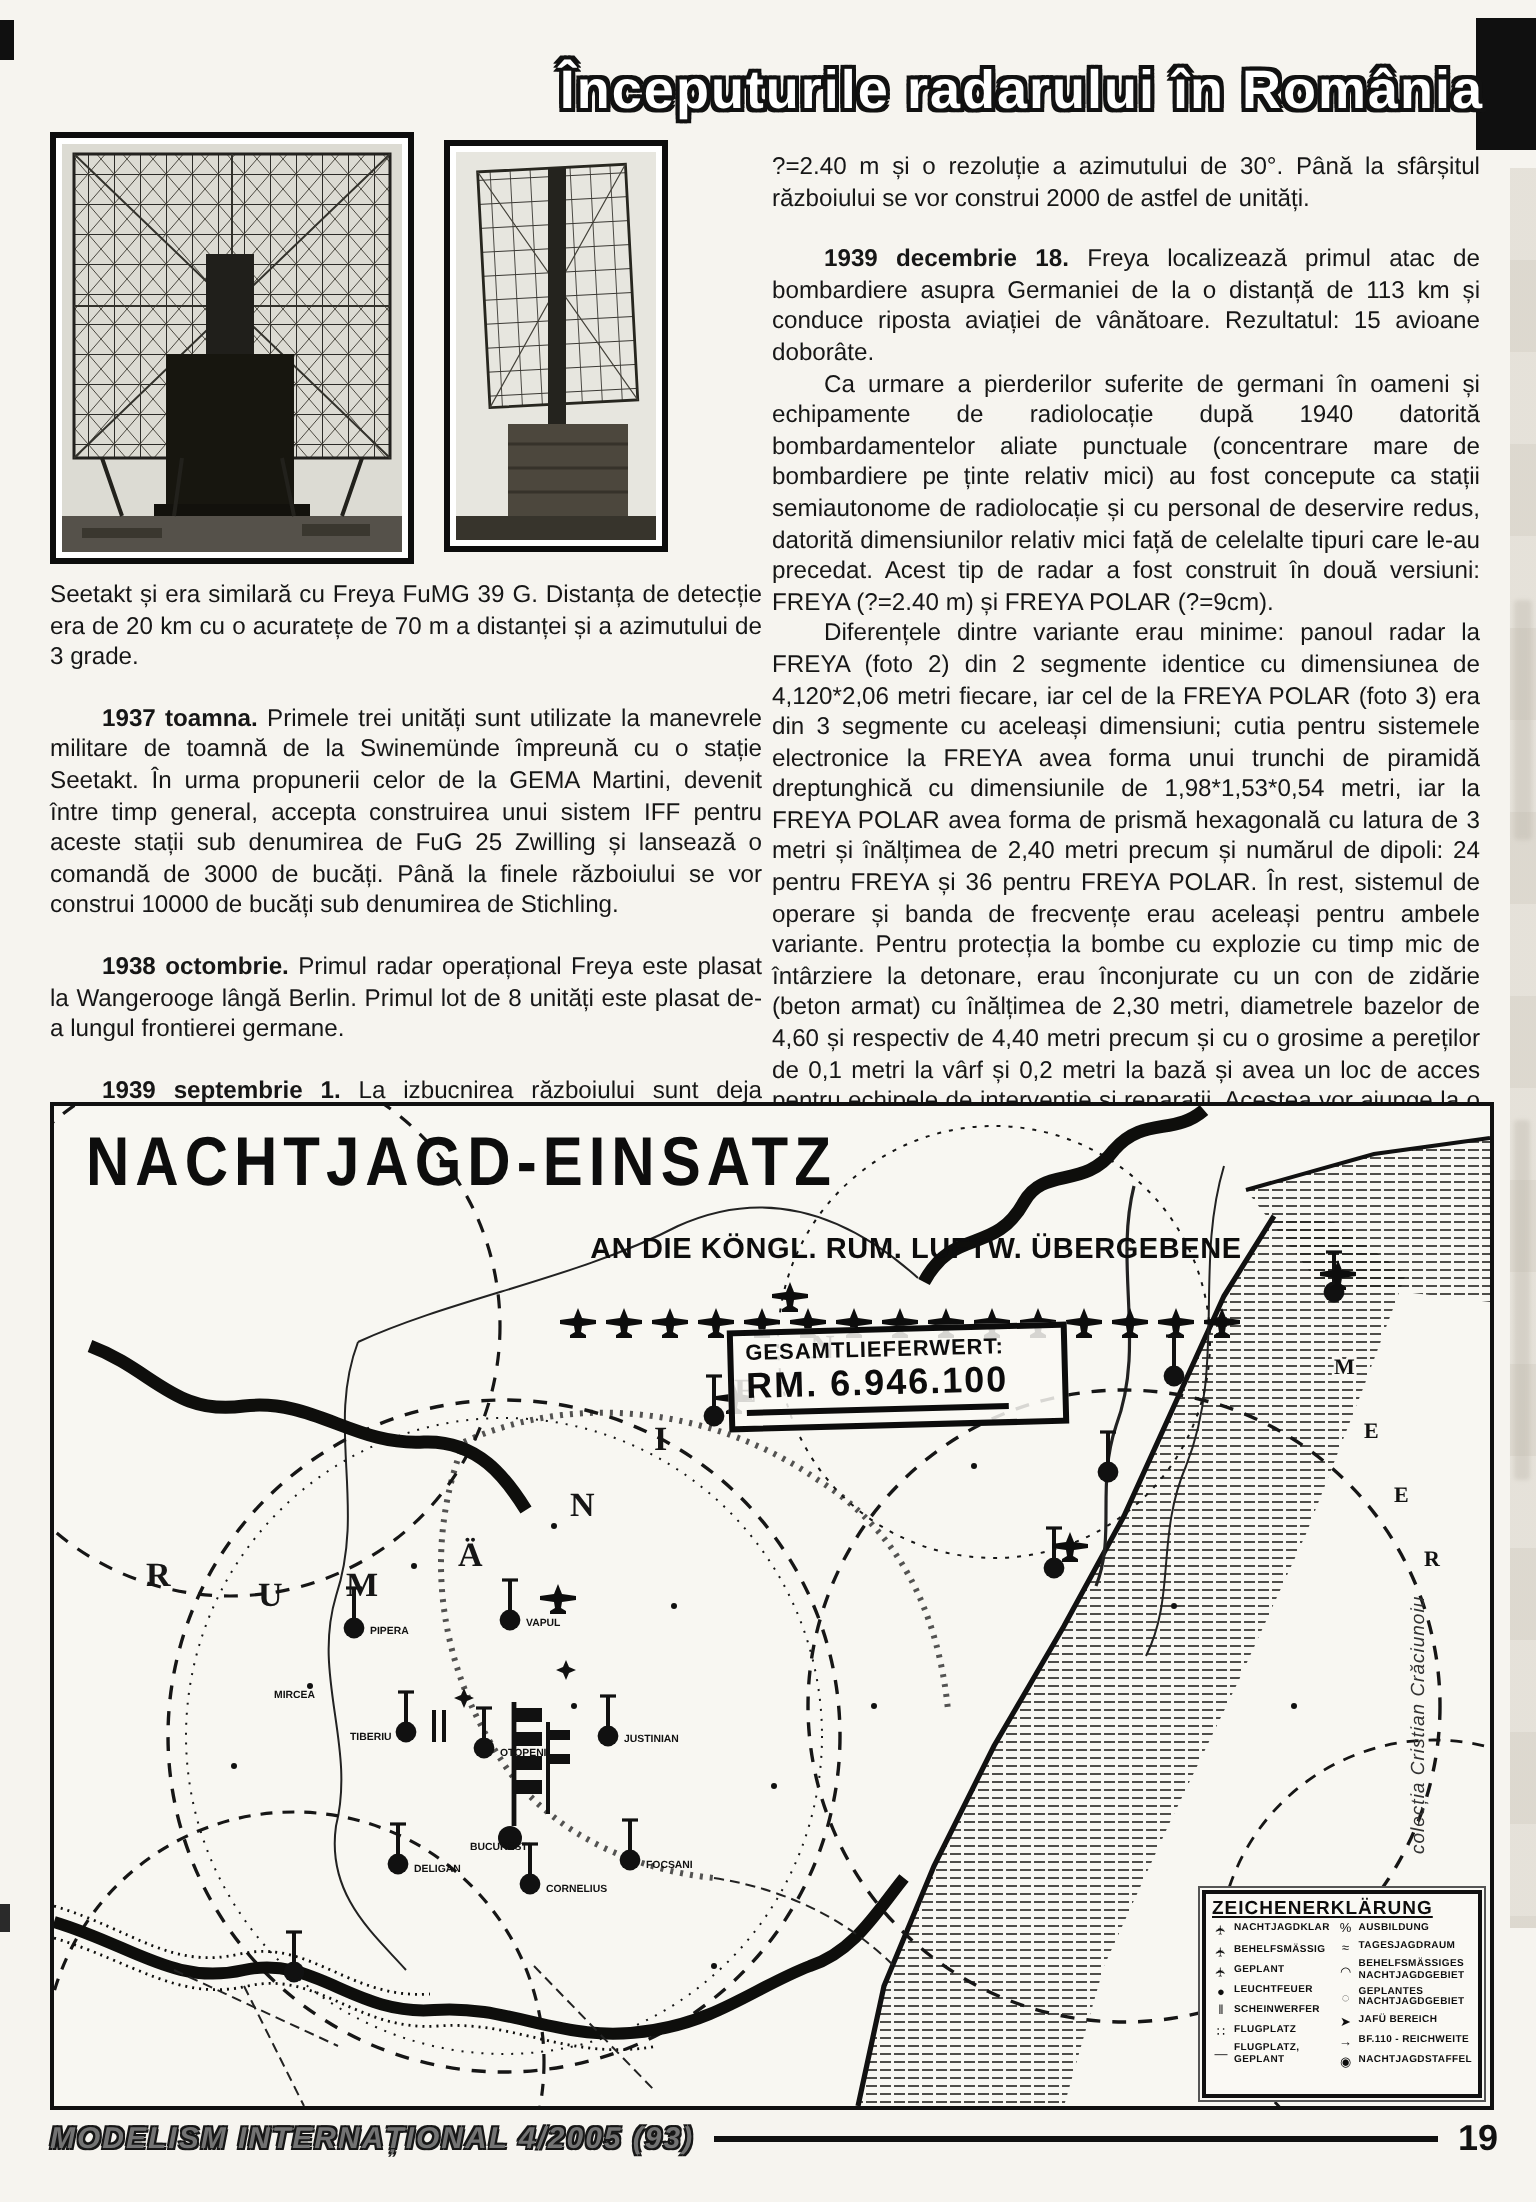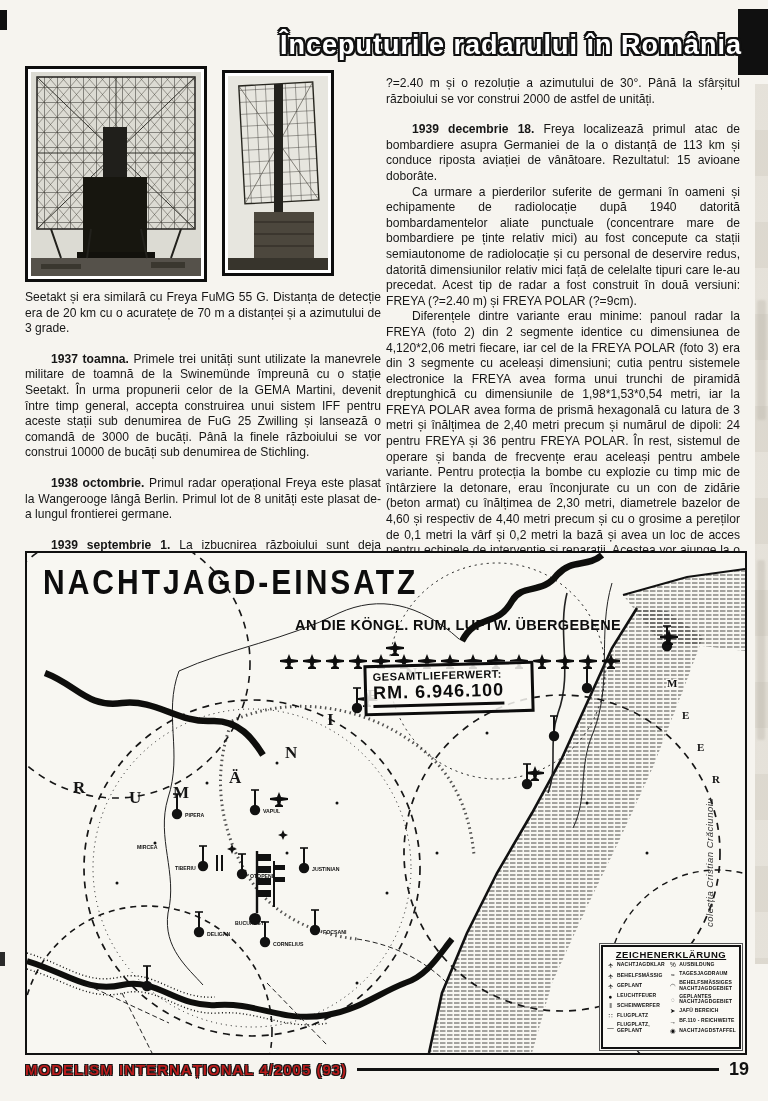--- a/index.html
+++ b/index.html
@@ -44,35 +44,35 @@
     letter-spacing:.3px;color:#0d0d0d;white-space:nowrap;}
   .map-sub2{position:absolute;left:228px;top:82px;width:406px;text-align:center;font-size:8.5px;font-weight:800;color:#0d0d0d;}
   .gesamt{position:absolute;left:337px;top:110px;width:152px;border:3px solid #0c0c0c;background:rgba(250,249,244,.85);
     padding:3px 6px 5px 6px;transform:rotate(-1.5deg);}
   .gesamt .gl{font-size:11px;font-weight:900;letter-spacing:.5px;color:#0c0c0c;white-space:nowrap;}
   .gesamt .gv{font-size:18px;font-weight:900;letter-spacing:1px;color:#0c0c0c;border-bottom:3px solid #0c0c0c;
     display:inline-block;padding-bottom:1px;white-space:nowrap;}
 
   .legend{position:absolute;left:574px;top:392px;width:140px;height:104px;background:#faf9f4;border:2px solid #111;
     box-shadow:0 0 0 1px #faf9f4,0 0 0 2px #555;padding:2px 3px;box-sizing:border-box;overflow:hidden;}
-  .legend .lt{font-size:9.5px;font-weight:900;letter-spacing:.5px;text-decoration:underline;color:#0d0d0d;text-align:center;}
+  .legend .lt{font-size:9.5px;font-weight:900;letter-spacing:.5px;text-decoration:underline;color:#0d0d0d;}
   .legend .cols{display:flex;gap:3px;margin-top:1px;}
   .legend .lcol{flex:1;}
   .lrow{display:flex;align-items:center;gap:2px;margin-bottom:2.5px;}
   .lg{width:9px;font-size:6.5px;text-align:center;color:#0d0d0d;flex:none;}
   .lrow.pl .lg{display:inline-block;transform:rotate(-90deg);}
   .ll{font-size:5px;font-weight:700;letter-spacing:.2px;color:#0d0d0d;line-height:5.5px;text-transform:uppercase;}
 
   .credit{position:absolute;left:704px;top:737px;height:190px;writing-mode:vertical-rl;transform:rotate(180deg);
     font-size:9.5px;font-style:italic;color:#333;letter-spacing:.5px;}
 
   
   #footer{position:absolute;left:25px;top:1059px;width:730px;display:flex;align-items:center;gap:10px;}
-  .journal{font-size:15px;font-weight:800;letter-spacing:1px;color:#b91c1c;white-space:nowrap;
-    text-shadow:-1px -1px 0 #161616,1px -1px 0 #161616,-1px 1px 0 #161616,1px 1px 0 #161616;}
+  .journal{font-size:15px;font-weight:800;letter-spacing:1px;color:#737373;white-space:nowrap;
+    text-shadow:-1px -1px 0 #161616,1px -1px 0 #161616,-1px 1px 0 #161616,1px 1px 0 #161616;font-style:italic;}
   .footrule{flex:1;height:3px;background:#111;}
   .pageno{font-size:18px;font-weight:800;color:#111;padding-right:6px;}
 </style>
 </head>
 <body>
 
 <div id="page">
 
   <div class="corner-block"></div>
   <div class="edge-mark-tl"></div>
@@ -117,21 +117,21 @@
         <path d="M14,8 L88,126 M88,8 L14,126" stroke="#44423a" stroke-width=".6"></path>
       </g>
       <rect x="46" y="8" width="9" height="142" fill="#24231e"></rect>
       <rect x="26" y="136" width="60" height="48" fill="#4c473d"></rect>
       <path d="M26,146 H86 M26,158 H86 M26,170 H86" stroke="#36322a" stroke-width="1.5"></path>
       <rect x="0" y="182" width="100" height="12" fill="#37342c"></rect>
     </svg>
   </div>
 
   <div class="col" id="col-left">
-    <p>Seetakt și era similară cu Freya FuMG 55 G. Distanța de detecție era de 20 km cu o acuratețe de 70 m a distanței și a azimutului de 3 grade.</p>
+    <p>Seetakt și era similară cu Freya FuMG 39 G. Distanța de detecție era de 20 km cu o acuratețe de 70 m a distanței și a azimutului de 3 grade.</p>
     <p class="dated"><b>1937 toamna.</b><span> Primele trei unități sunt utilizate la manevrele militare de toamnă de la Swinemünde împreună cu o stație Seetakt. În urma propunerii celor de la GEMA Martini, devenit între timp general, accepta construirea unui sistem IFF pentru aceste stații sub denumirea de FuG 25 Zwilling și lansează o comandă de 3000 de bucăți. Până la finele războiului se vor construi 10000 de bucăți sub denumirea de Stichling.</span></p>
     <p class="dated"><b>1938 octombrie.</b><span> Primul radar operațional Freya este plasat la Wangerooge lângă Berlin. Primul lot de 8 unități este plasat de-a lungul frontierei germane.</span></p>
     <p class="dated"><b>1939 septembrie 1.</b><span> La izbucnirea războiului sunt deja construite 8 astfel de unități pentru supraveghere aeriană cu lungimea de undă</span></p>
   </div>
 
   <div class="col" id="col-right">
     <p>?=2.40 m și o rezoluție a azimutului de 30°. Până la sfârșitul războiului se vor construi 2000 de astfel de unități.</p>
     <p class="dated"><b>1939 decembrie 18.</b><span> Freya localizează primul atac de bombardiere asupra Germaniei de la o distanță de 113 km și conduce riposta aviației de vânătoare. Rezultatul: 15 avioane doborâte.</span></p>
     <p class="indent">Ca urmare a pierderilor suferite de germani în oameni și echipamente de radiolocație după 1940 datorită bombardamentelor aliate punctuale (concentrare mare de bombardiere pe ținte relativ mici) au fost concepute ca stații semiautonome de radiolocație și cu personal de deservire redus, datorită dimensiunilor relativ mici față de celelalte tipuri care le-au precedat. Acest tip de radar a fost construit în două versiuni: FREYA (?=2.40 m) și FREYA POLAR (?=9cm).</p>
     <p class="indent">Diferențele dintre variante erau minime: panoul radar la FREYA (foto 2) din 2 segmente identice cu dimensiunea de 4,120*2,06 metri fiecare, iar cel de la FREYA POLAR (foto 3) era din 3 segmente cu aceleași dimensiuni; cutia pentru sistemele electronice la FREYA avea forma unui trunchi de piramidă dreptunghică cu dimensiunile de 1,98*1,53*0,54 metri, iar la FREYA POLAR avea forma de prismă hexagonală cu latura de 3 metri și înălțimea de 2,40 metri precum și numărul de dipoli: 24 pentru FREYA și 36 pentru FREYA POLAR. În rest, sistemul de operare și banda de frecvențe erau aceleași pentru ambele variante. Pentru protecția la bombe cu explozie cu timp mic de întârziere la detonare, erau înconjurate cu un con de zidărie (beton armat) cu înălțimea de 2,30 metri, diametrele bazelor de 4,60 și respectiv de 4,40 metri precum și cu o grosime a pereților de 0,1 metri la vârf și 0,2 metri la bază și avea un loc de acces pentru echipele de intervenție și reparații. Acestea vor ajunge la o precizie și viteza de lucru de-a dreptul fantastice: 16 ore pentru o reparație completă, fapt stabilit după raidul de la Bruneval din 27.02.1942 executat de parașutiștii britanici asupra stației Würzburg.</p>

